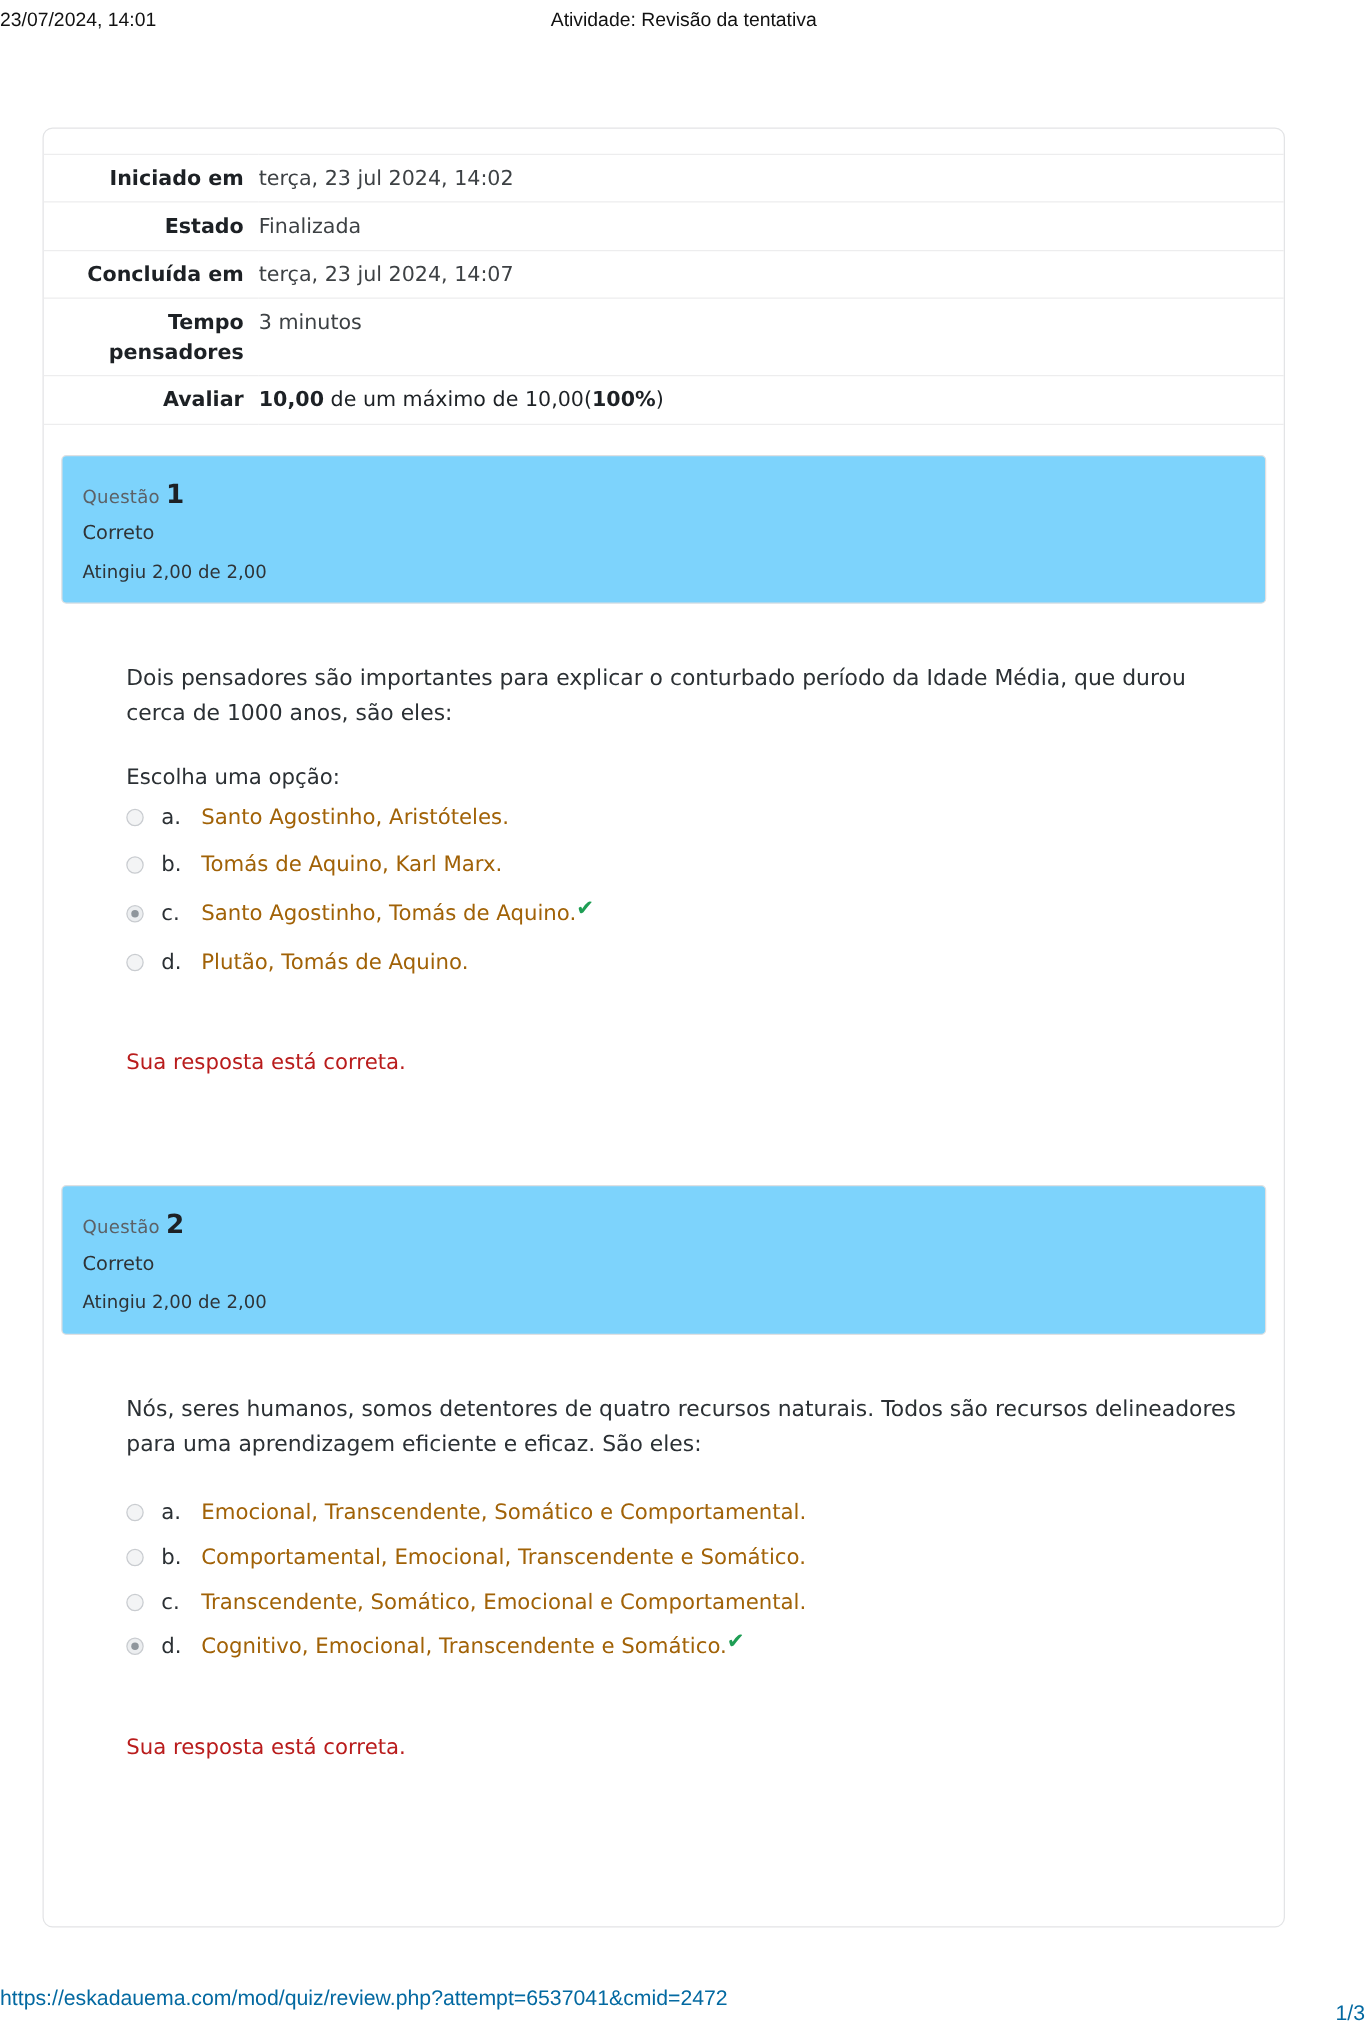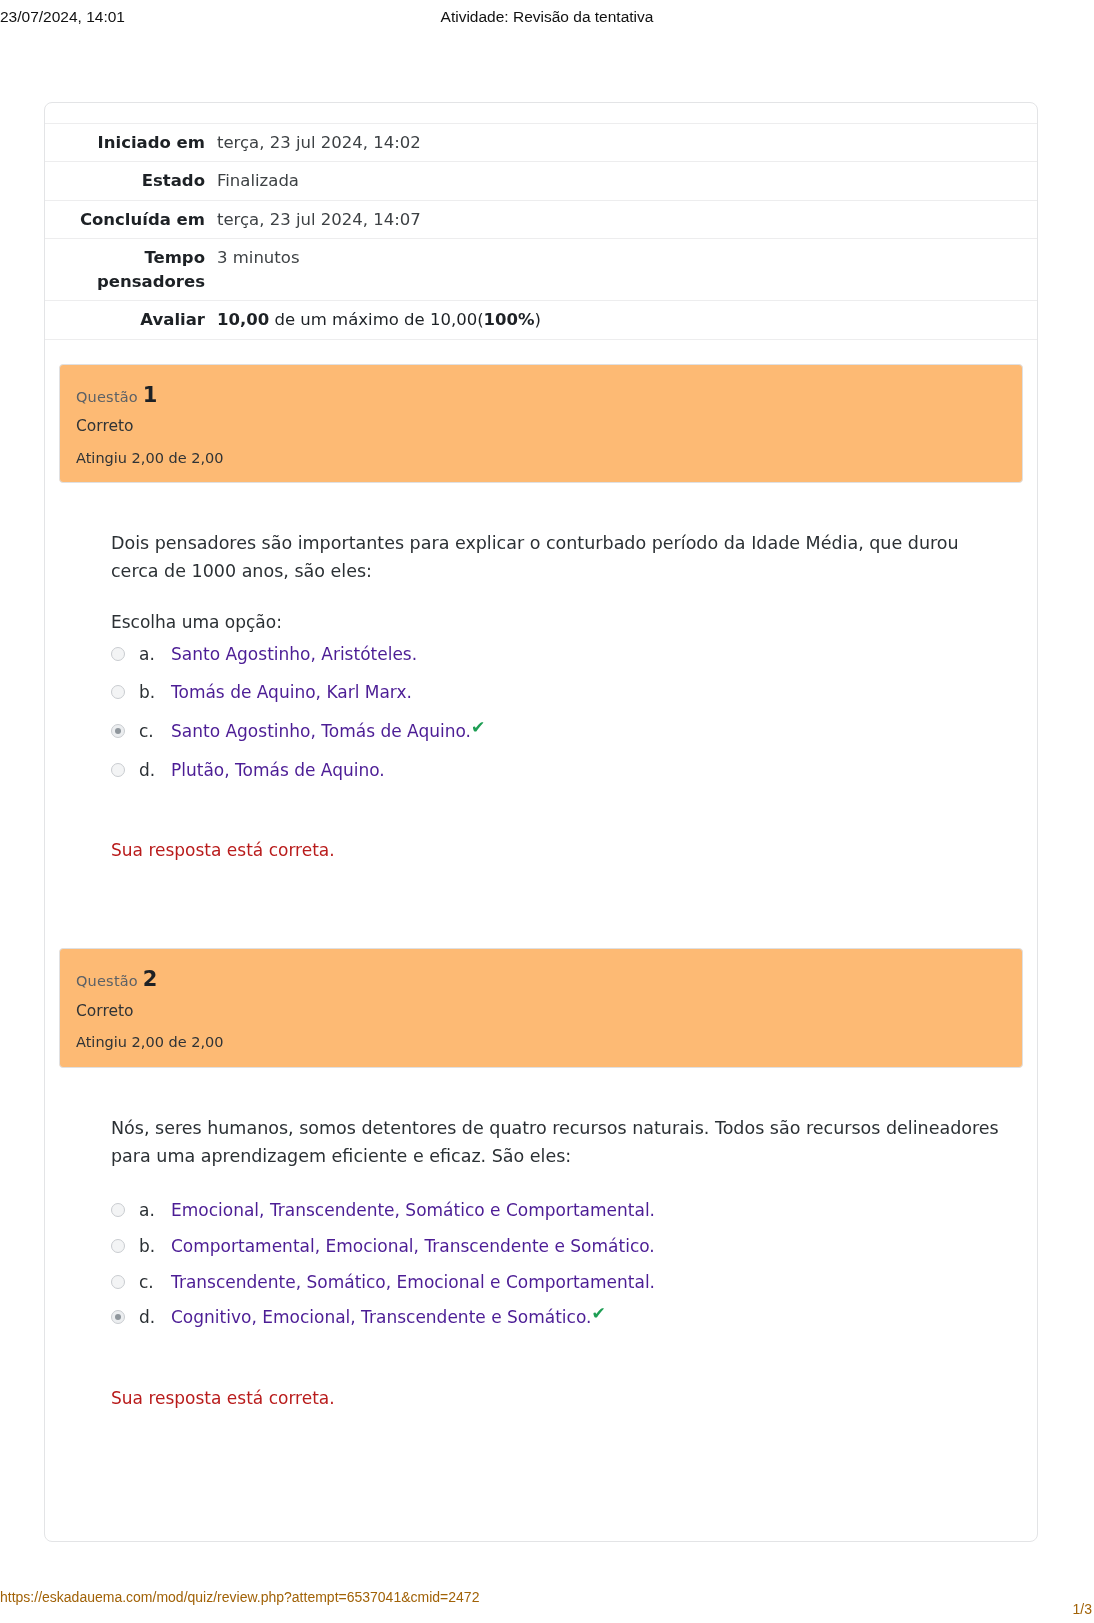--- a/index.html
+++ b/index.html
@@ -41,40 +41,40 @@
     white-space: nowrap;
   }
 
   
   .print-footer {
     position: absolute;
     bottom: 10px; left: 0;
     width: 1094px;
     height: 24px;
     font-family: "Liberation Sans", sans-serif;
-    font-size: 14px;
-    color: #a16207;
+    font-size: 17px;
+    color: #0369a1;
   }
   .print-footer .pf-url {
     position: absolute;
     left: 0px;
     top: 0;
     white-space: nowrap;
   }
   .print-footer .pf-page {
     position: absolute;
     right: 2px;
     top: 12px;
     white-space: nowrap;
   }
 
   
   .page-card {
     position: absolute;
-    left: 44px;
+    left: 34px;
     top: 102px;
     width: 994px;
     min-height: 1440px;
     border: 1px solid #e3e4e6;
     border-radius: 8px;
     background: #ffffff;
     padding: 0;
   }
 
   
@@ -107,21 +107,21 @@
   .summary td.grade-cell { color: #1d2125; }
   .summary td.grade-cell b { font-weight: 700; }
 
   
   .qbox-wrap { padding: 0 14px; }
   .qbox {
     margin-top: 24px;
     border: 1px solid #dfe0e2;
     border-radius: 4px;
     padding: 16px 16px 14px 16px;
-    background: #fdba74;
+    background: #7dd3fc;
   }
   .q-no {
     font-size: 14.5px;
     color: #5c6166;
     letter-spacing: .2px;
     line-height: 1.4;
     margin-bottom: 6px;
   }
   .q-no b {
     font-size: 21px;
@@ -186,21 +186,21 @@
     background: #8f969c;
   }
   .opt-letter {
     flex: 0 0 auto;
     width: 32px;
     font-size: 17px;
     color: #2b3034;
   }
   .opt-text {
     font-size: 17px;
-    color: #4c1d95;
+    color: #a16207;
     white-space: nowrap;
   }
   .tick {
     display: inline-block;
     margin-left: 0px;
     color: #1e9e54;
     font-size: 17px;
     font-weight: 700;
     line-height: 1;
     vertical-align: baseline;

